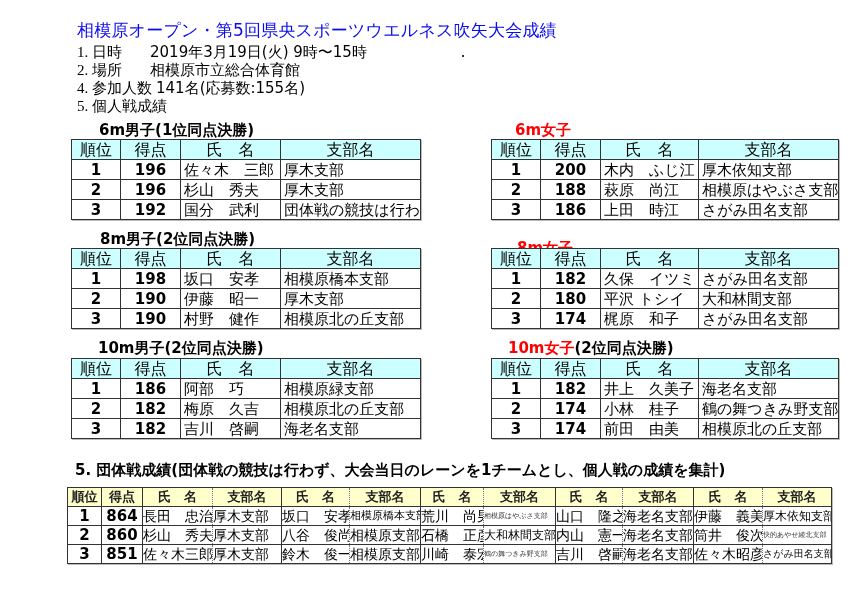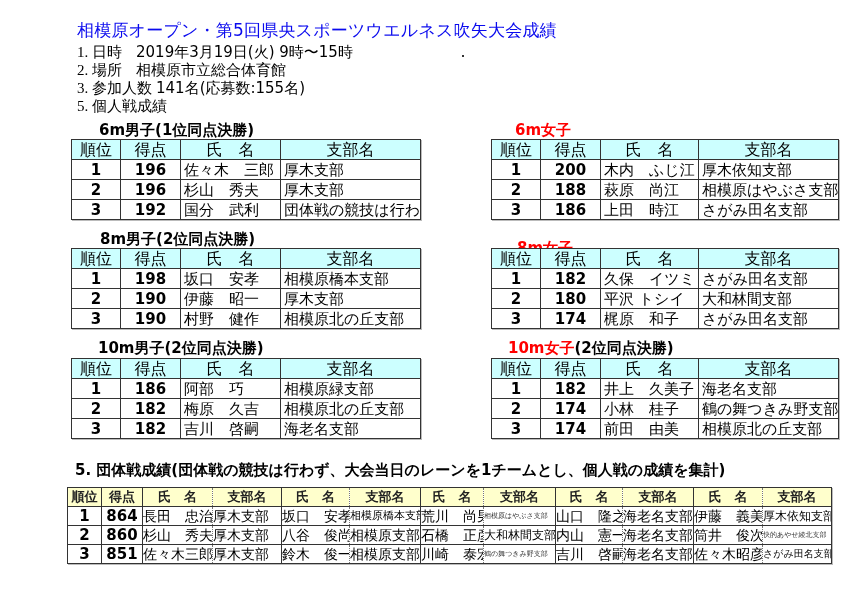--- a/index.html
+++ b/index.html
@@ -4,21 +4,21 @@
 <style>
   html, body { margin:0; padding:0; }
   body {
     width:850px; height:589px; background:#ffffff; position:relative; overflow:hidden;
     font-family: "DejaVu Sans", "Liberation Sans", sans-serif; color:#000;
   }
   .abs { position:absolute; }
   .doc-title { left:77px; top:19px; font-size:17px; color:#0a0aee; white-space:nowrap; letter-spacing:0.2px; }
   .info-line { left:77px; font-size:15px; white-space:nowrap; line-height:18px; }
   .info-line .lbl { display:inline-block;font-family:Liberation Serif, serif; }
-  .info-line .val { margin-left:14px; }
+  .info-line .val { margin-left:28px; }
   .stray-dot { left:462px; top:55px; width:2px; height:2px; background:#333; }
 
   .grp-title { font-size:15px; font-weight:bold; white-space:nowrap; line-height:18px; }
   .grp-title .red { color:#ff0000; }
 
   table { border-collapse:collapse; table-layout:fixed; }
   .ind-table { box-shadow:1px 1px 0 #bbb; }
   .ind-table th, .ind-table td {
     border:1px solid #333; padding:0 0 0 3px; height:19px; line-height:18px; white-space:nowrap; overflow:hidden;
   }
@@ -47,21 +47,21 @@
 <body>
 
 <div class="abs doc-title">相模原オープン・第5回県央スポーツウエルネス吹矢大会成績</div>
 <div class="abs info-line" style="top:43px">
   <span class="lbl">1. 日時</span><span class="val">2019年3月19日(火) 9時〜15時</span>
 </div>
 <div class="abs info-line" style="top:61px">
   <span class="lbl">2. 場所</span><span class="val">相模原市立総合体育館</span>
 </div>
 <div class="abs info-line" style="top:79px">
-  <span class="lbl">3. 参加人数</span><span class="val" style="margin-left:4px">141名(応募数:155名)</span>
+  <span class="lbl">4. 参加人数</span><span class="val" style="margin-left:4px">141名(応募数:155名)</span>
 </div>
 <div class="abs info-line" style="top:97px">
   <span class="lbl">5. 個人戦成績</span>
 </div>
 <div class="abs stray-dot"></div>
 
 <div class="abs grp-title" style="left:99px; top:121px">
   <span>6m男子</span><span>(1位同点決勝)</span>
 </div>
 <table class="abs ind-table" style="left:71px; top:139px; width:349px">

